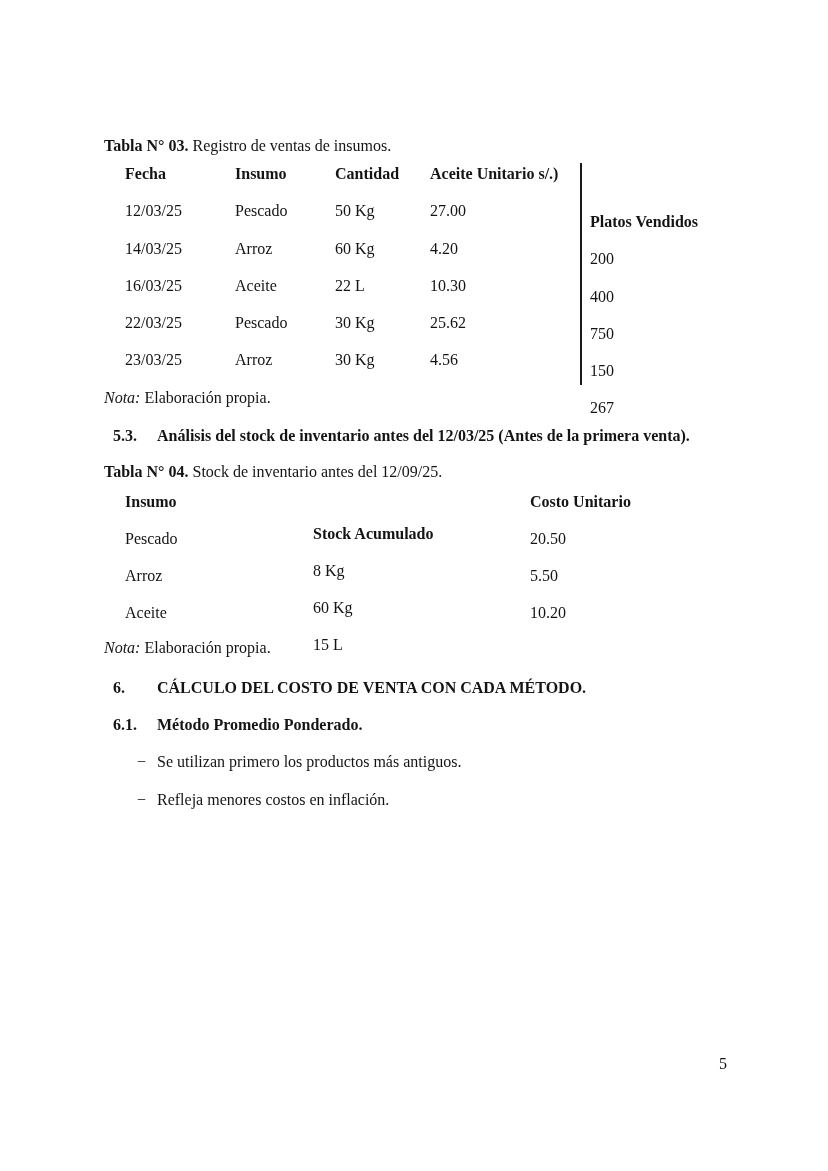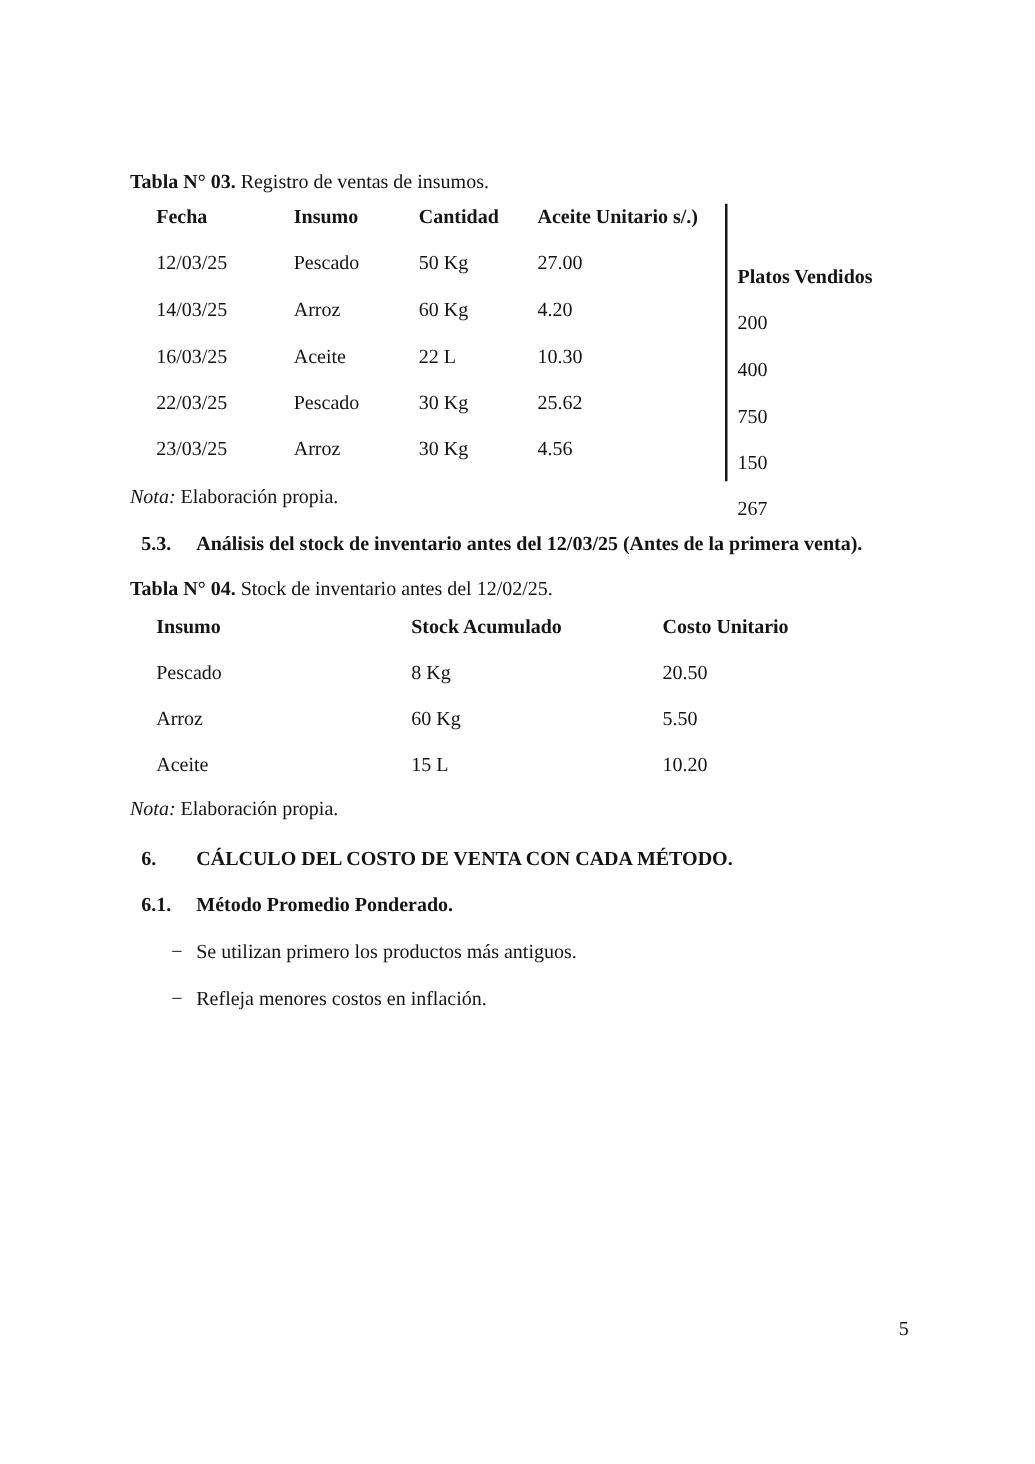--- a/index.html
+++ b/index.html
@@ -27,21 +27,21 @@
   
   .t-row { position: absolute; left: 125px; width: 640px; height: 22px; }
   .t-row span { position: absolute; top: 0; white-space: nowrap; }
   .t-head span { font-weight: bold; }
   .t3 .c0 { left: 0; }
   .t3 .c1 { left: 110px; }
   .t3 .c2 { left: 210px; }
   .t3 .c3 { left: 305px; }
   .t3 .c4 { left: 465px; margin-top: 48px; }
   .t4 .c0 { left: 0; }
-  .t4 .c1 { left: 204px; }
+  .t4 .c1 { left: 188px; margin-top: 32px; }
   .t4 .c2 { left: 405px; }
 
   .vline {
     position: absolute;
     left: 580px;
     top: 163px;
     width: 1.5px;
     height: 222px;
     background: #1a1a1a;
   }
@@ -110,21 +110,21 @@
 
   <div class="line nota" style="top:388px">
     <span class="nota-label">Nota:</span><span> Elaboración propia.</span>
   </div>
 
   <div class="line heading" style="top:426px">
     <span class="hnum">5.3.</span><span>Análisis del stock de inventario antes del 12/03/25 (Antes de la primera venta).</span>
   </div>
 
   <div class="line caption" style="top:462px">
-    <span class="cap-label">Tabla N° 04.</span><span> Stock de inventario antes del 12/02/25.</span>
+    <span class="cap-label">Tabla N° 04.</span><span> Stock de inventario antes del 12/09/25.</span>
   </div>
 
   <div class="t-row t4 t-head" style="top:493px">
     <span class="c0">Insumo</span>
     <span class="c1">Stock Acumulado</span>
     <span class="c2">Costo Unitario</span>
   </div>
   <div class="t-row t4" style="top:530px">
     <span class="c0">Pescado</span>
     <span class="c1">8 Kg</span>

